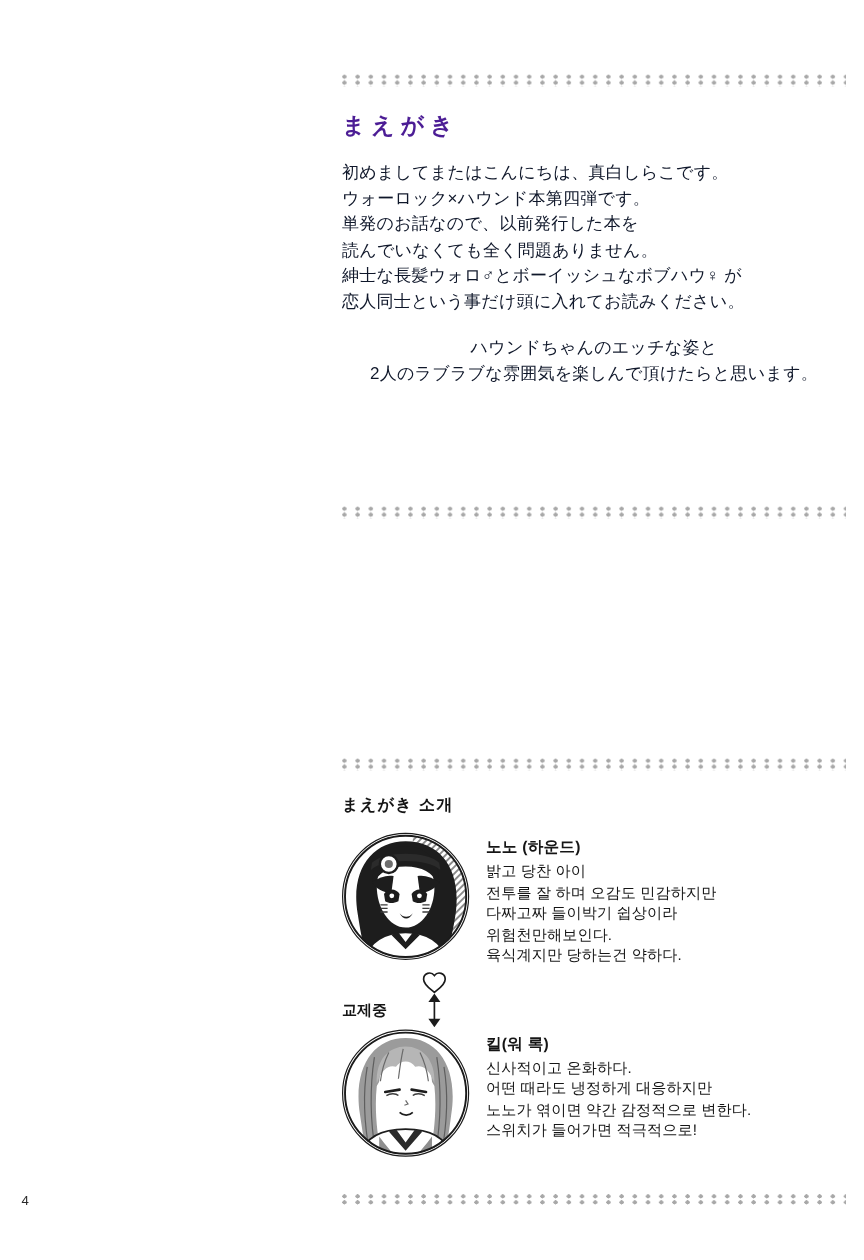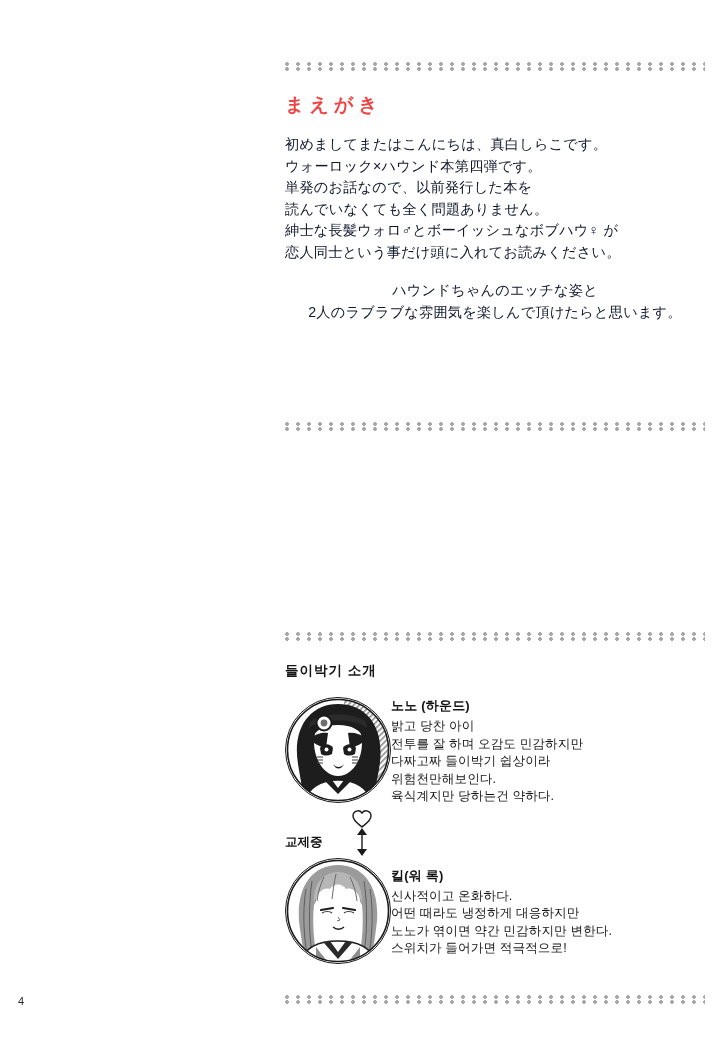--- a/index.html
+++ b/index.html
@@ -38,21 +38,21 @@
     position: absolute;
     left: 285px;
     top: 78px;
     width: 420px;
   }
   .foreword-title {
     font-size: 19px;
     letter-spacing: 5px;
     font-weight: 700;
     margin: 14px 0 16px 0;
-    color: #ef4444;
+    color: #4c1d95;
   }
   .para {
     font-size: 14.2px;
     line-height: 21.5px;
     letter-spacing: .2px;
     margin: 0 0 17px 0;
     white-space: pre-line;
     color: #0f172a;
   }
   .para:last-child { margin-bottom: 0; text-align: center; }
@@ -66,22 +66,22 @@
   }
   .chars-title {
     font-size: 13.5px;
     font-weight: 700;
     letter-spacing: 1px;
     margin: 12px 0 14px 0;
   }
 
   .char-row {
     display: flex;
-    align-items: center;
-    gap: 0;
+    align-items: flex-start;
+    gap: 14px;
   }
 
   .portrait {
     width: 104px;
     height: 104px;
     border-radius: 50%;
     border: 1.6px solid #1b1b1b;
     flex: 0 0 auto;
     position: relative;
     overflow: hidden;
@@ -153,21 +153,21 @@
 恋人同士という事だけ頭に入れてお読みください。</p>
     <p class="para">ハウンドちゃんのエッチな姿と
 2人のラブラブな雰囲気を楽しんで頂けたらと思います。</p>
   </section>
 
   <div class="dots" style="left:285px; top:422px; width:420px;"></div>
 
   <div class="dots" style="left:285px; top:632px; width:420px;"></div>
 
   <section class="chars">
-    <h2 class="chars-title">들이박기 소개</h2>
+    <h2 class="chars-title">まえがき 소개</h2>
 
     <div class="char-row">
       <div class="portrait">
         <svg viewBox="0 0 104 104" xmlns="http://www.w3.org/2000/svg">
           <defs>
             <clipPath id="c1">
                 <circle cx="52" cy="52" r="51"></circle>
               </clipPath>
             <pattern id="hatch" width="4" height="4" patternUnits="userSpaceOnUse" patternTransform="rotate(45)">
               <rect width="4" height="4" fill="#ffffff"></rect>
@@ -275,21 +275,21 @@
             <path d="M30 88 C36 96 40 100 42 104 L30 104 Z" fill="#8e8e8e"></path>
             <path d="M74 88 C68 96 64 100 62 104 L74 104 Z" fill="#8e8e8e"></path>
           </g>
           <circle cx="52" cy="52" r="50.5" fill="none" stroke="#1b1b1b" stroke-width="1.6"></circle>
         </svg>
       </div>
       <div class="char-text">
         <div class="char-name">킬(워 록)</div>
         <div class="char-desc">신사적이고 온화하다.
 어떤 때라도 냉정하게 대응하지만
-노노가 엮이면 약간 민감하지만 변한다.
+노노가 엮이면 약간 감정적으로 변한다.
 스위치가 들어가면 적극적으로!</div>
       </div>
     </div>
   </section>
 
   <div class="dots" style="left:285px; top:995px; width:420px;"></div>
 
   <div class="folio">4</div>
 </div>
 

